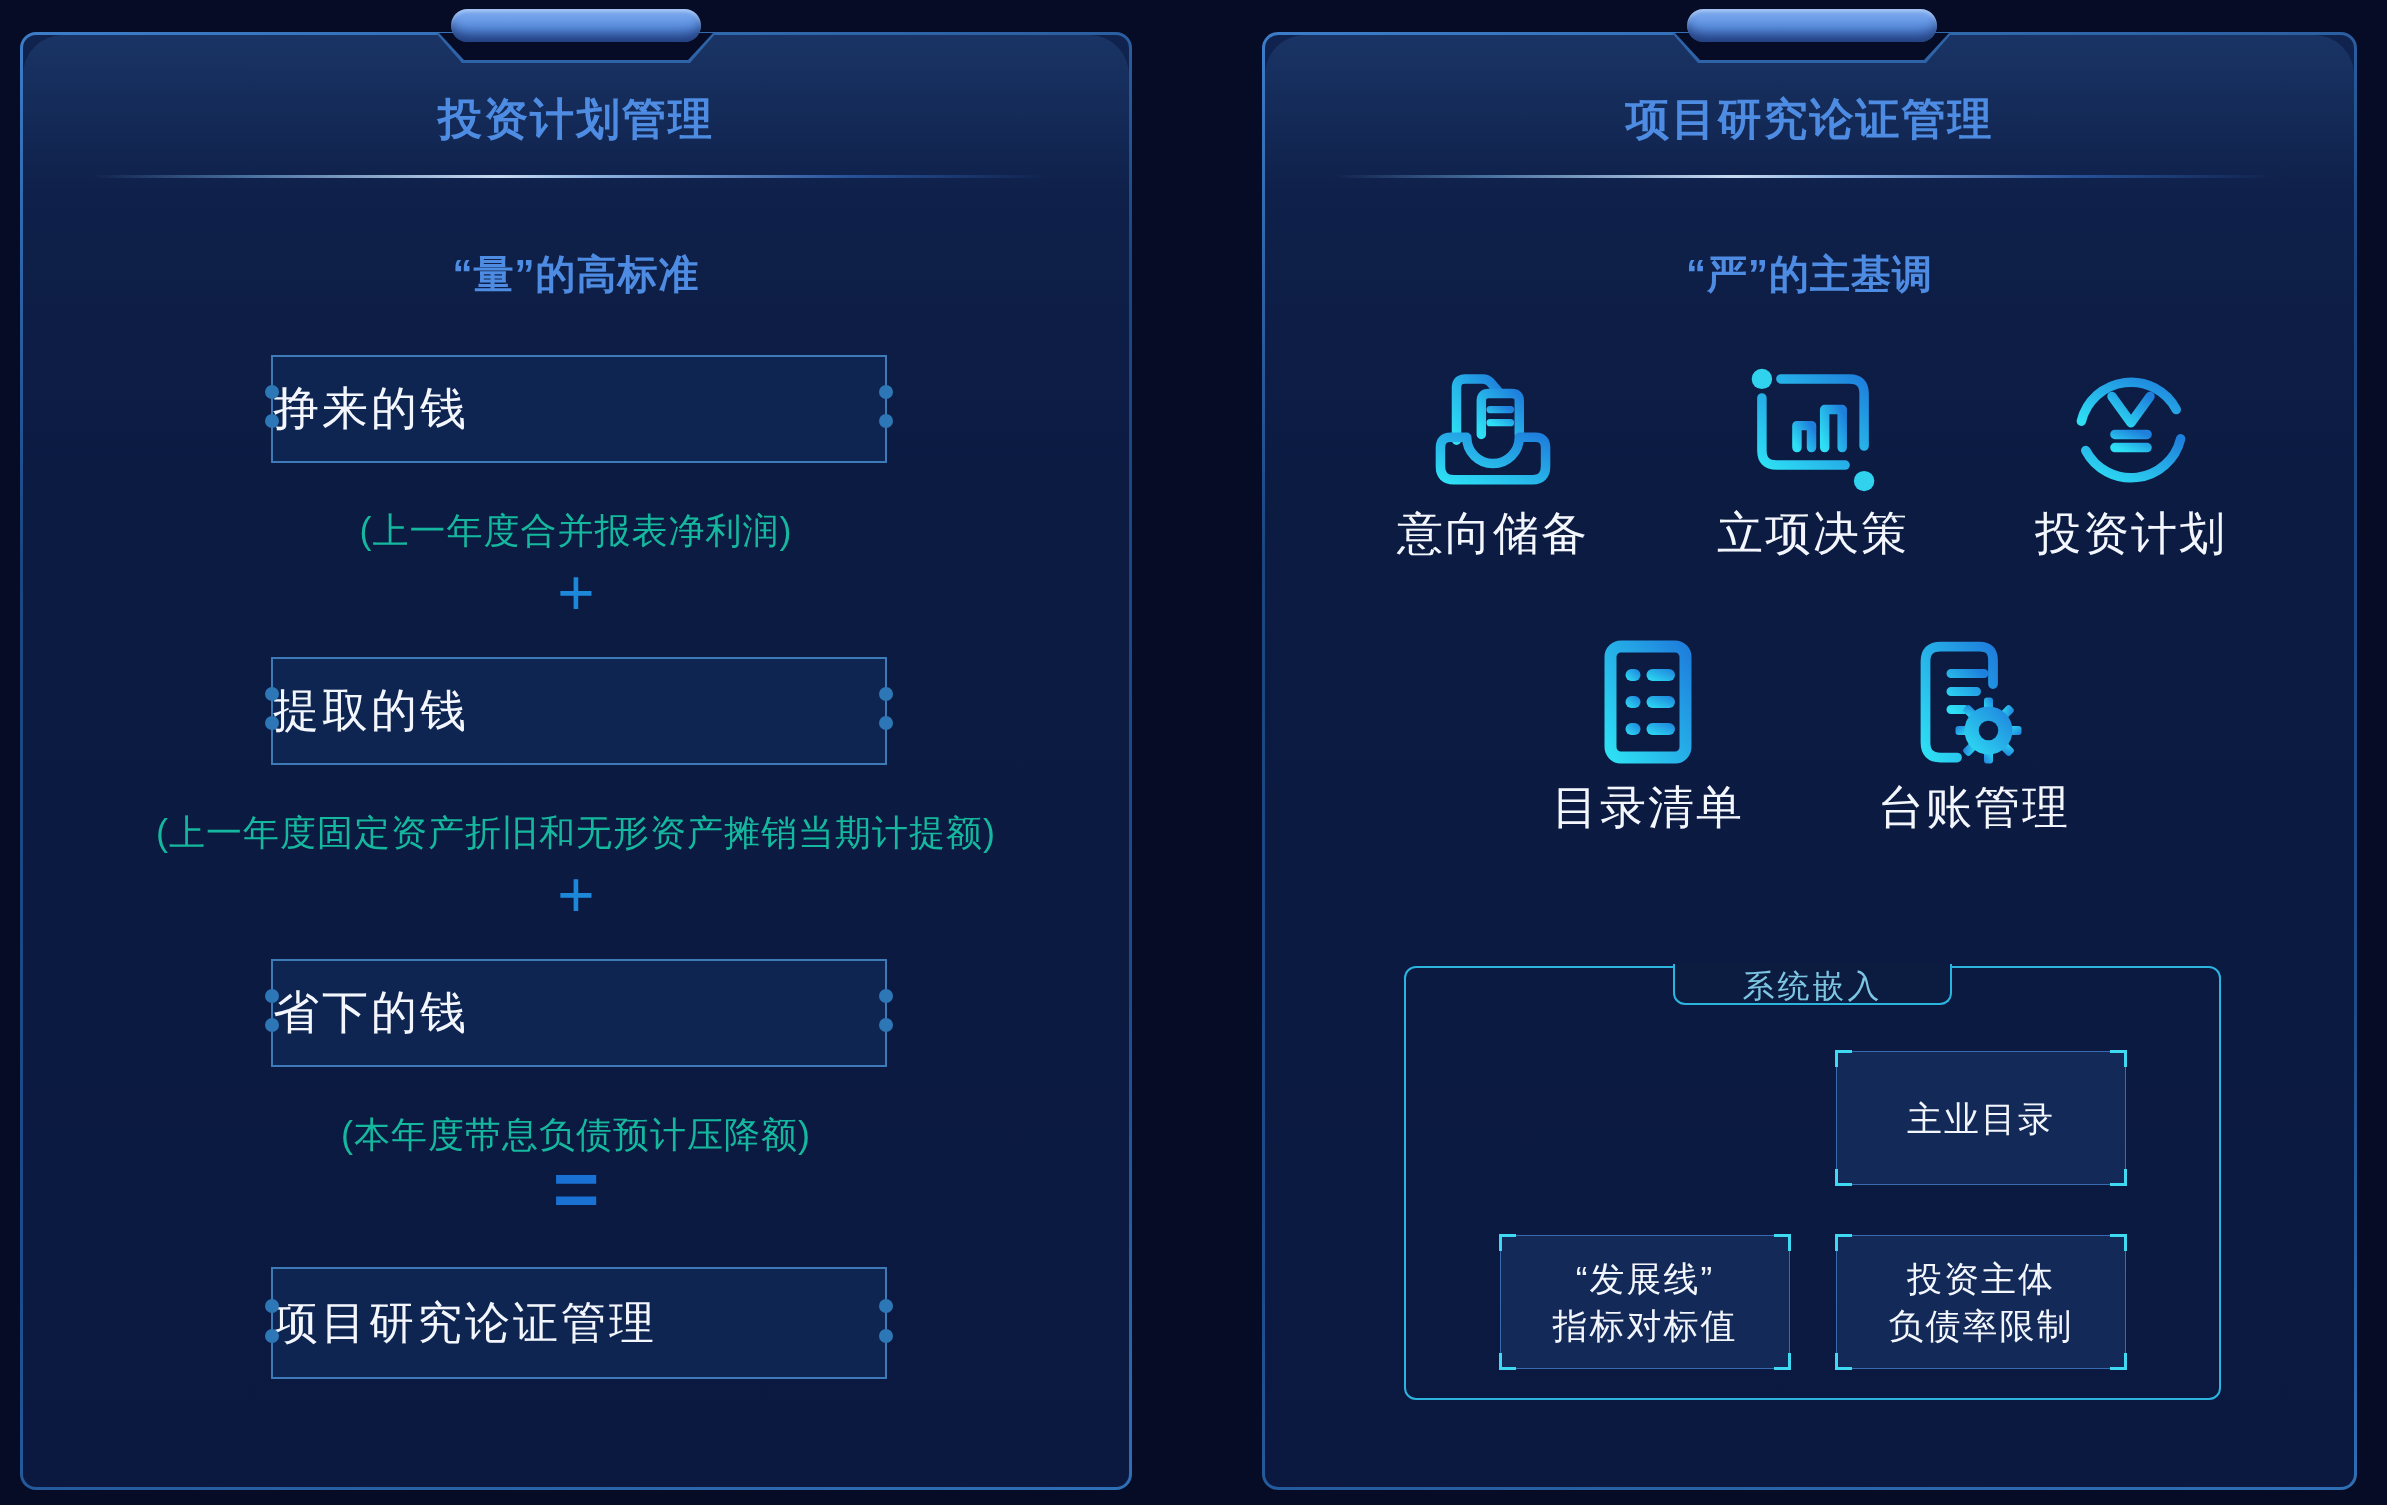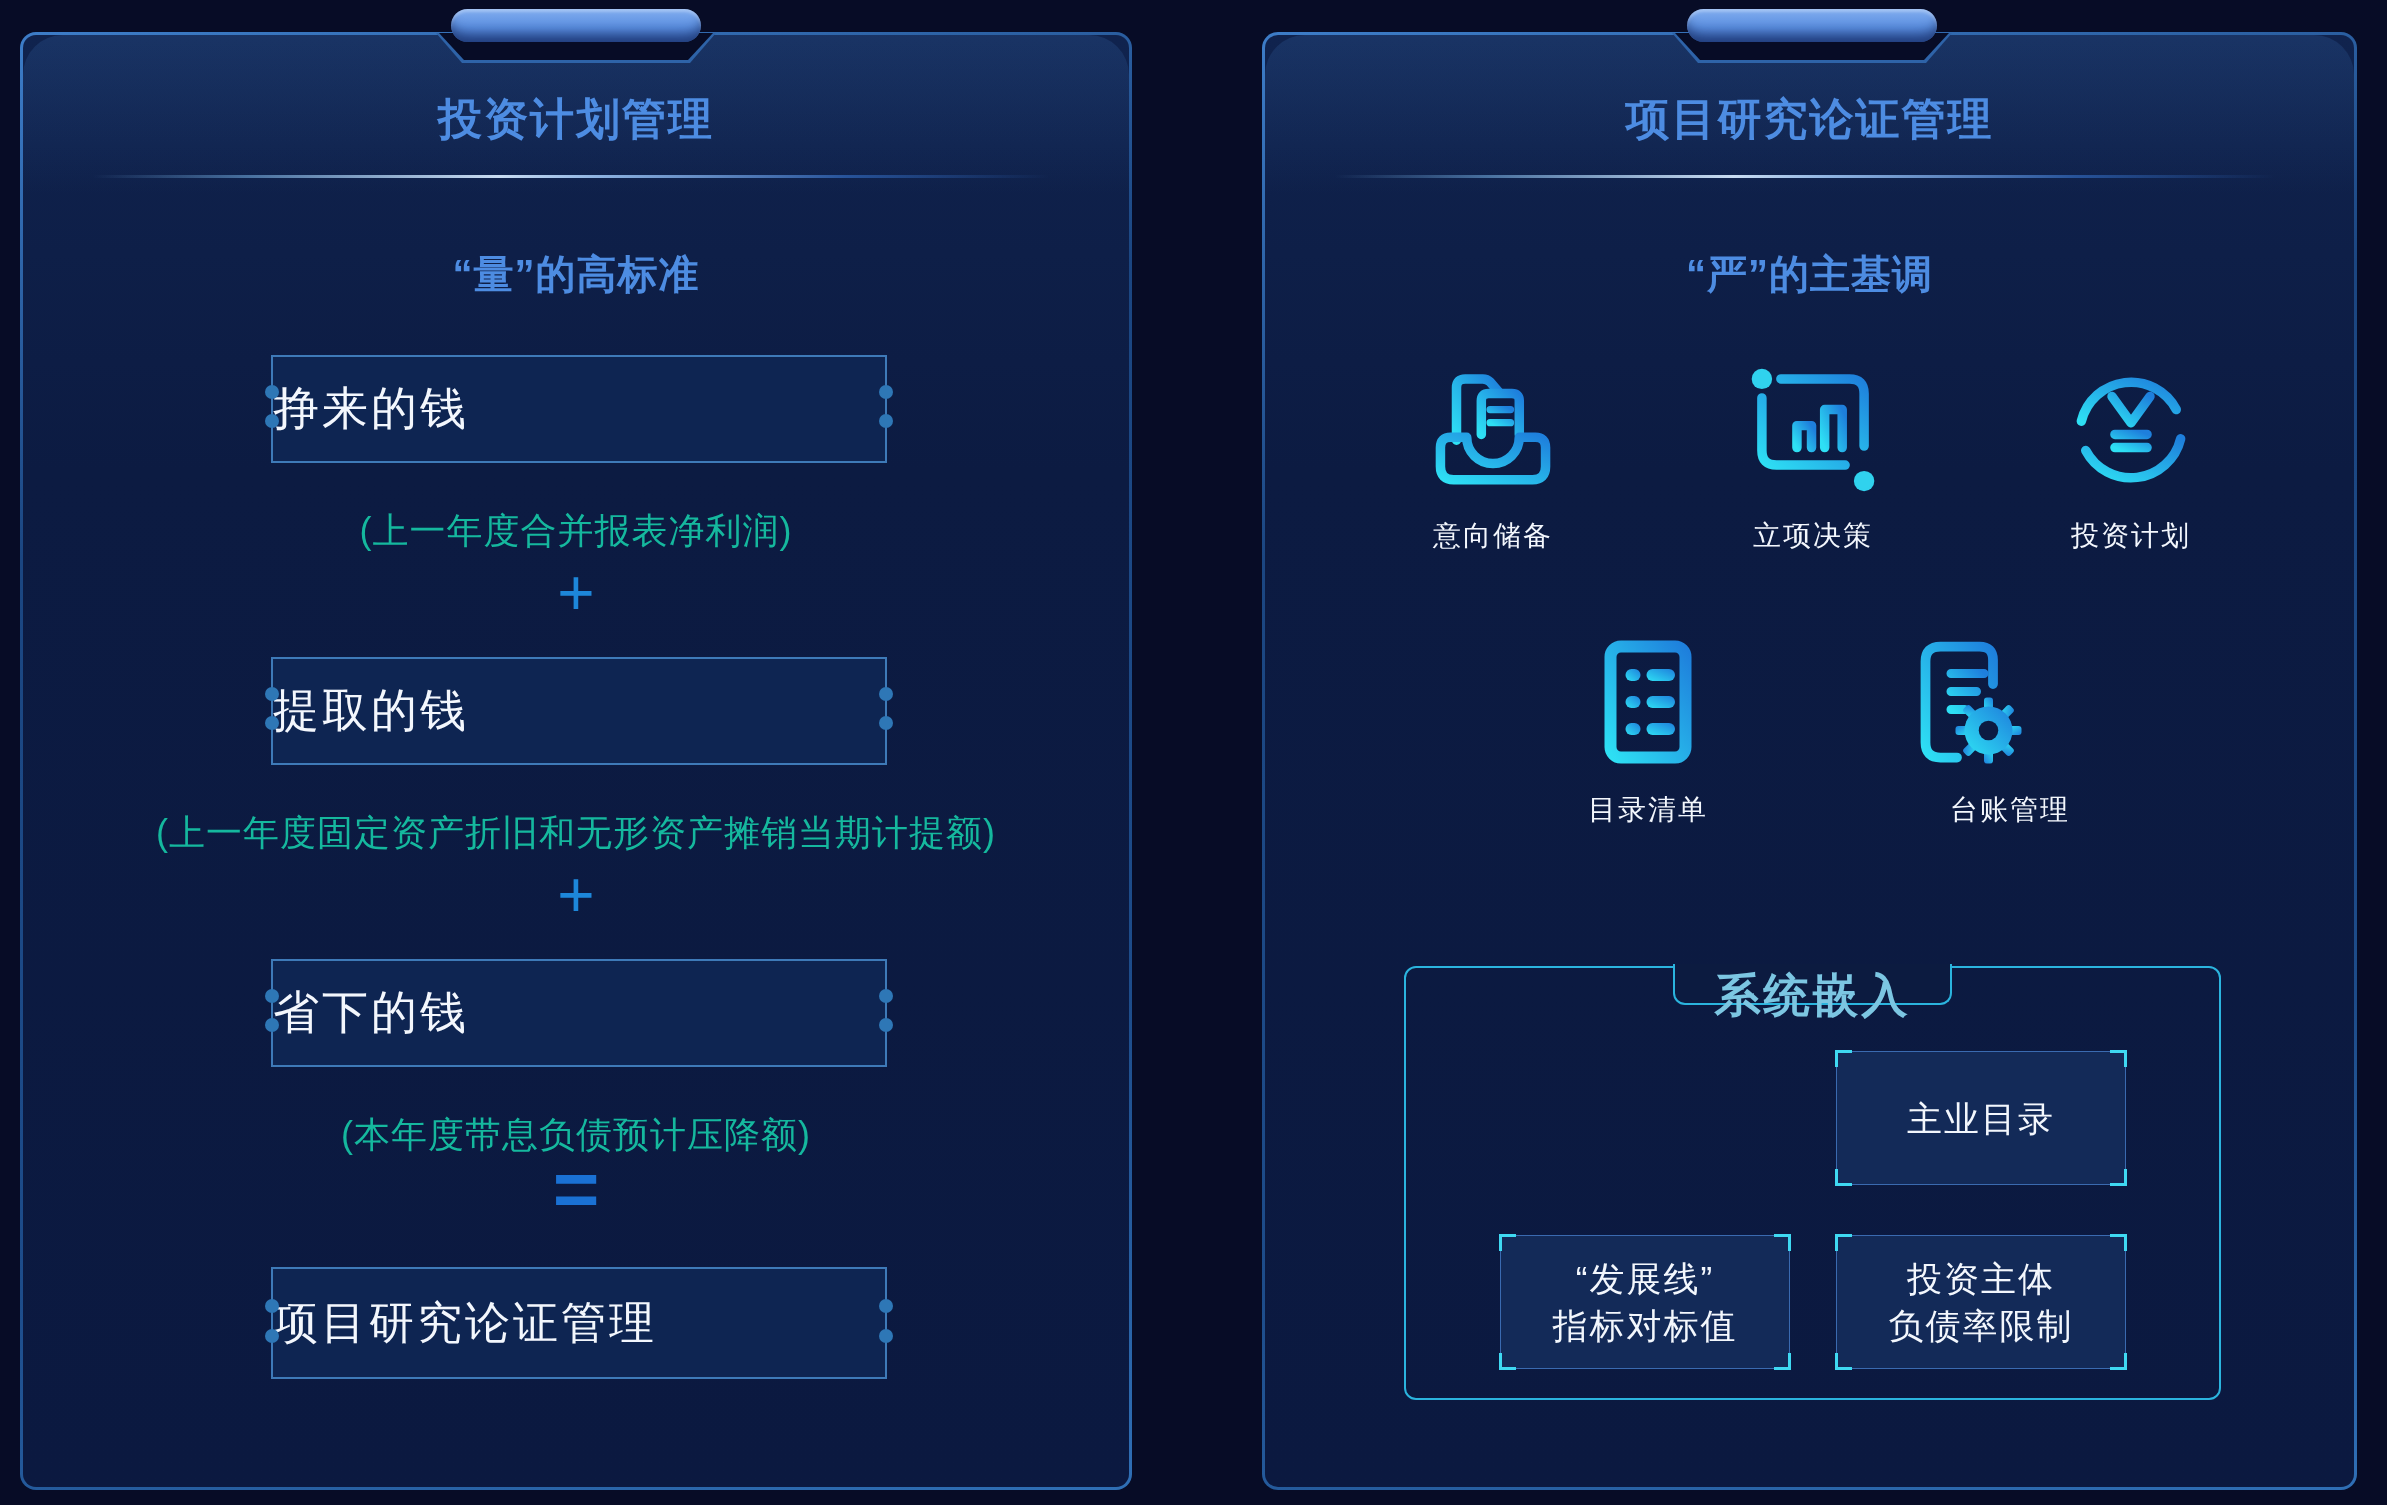--- a/index.html
+++ b/index.html
@@ -83,40 +83,40 @@
   .flow-op {
     position:absolute; left:0; width:100%; text-align:center;
     color:#1d87da; font-size:64px; font-weight:400; line-height:60px;
   }
   .op1 { top:528px; } .op2 { top:830px; }
   .op-eq { top:1124px; font-size:80px; font-weight:700; color:#1a71d4; }
 
   
   .feature { position:absolute; width:220px; text-align:center; }
   .feature svg { display:block; margin:0 auto; }
-  .feature figcaption { margin-top:14px; font-size:28px; color:#f3f7fd; letter-spacing:2px; }
+  .feature figcaption { font-size:46px; color:#f3f7fd; letter-spacing:2px; }
   .f1 { left:118px; top:322px; }
   .f2 { left:438px; top:322px; }
   .f3 { left:756px; top:322px; }
   .f4 { left:273px; top:592px; }
   .f5 { left:585px; top:592px;text-align:right; }
 
   
   .embed-box {
     position:absolute; left:139px; top:931px; width:817px; height:434px;
     border:2px solid #2bb4de; border-radius:12px;
   }
   .embed-notch {
     position:absolute; left:408px; top:929px; width:279px; height:41px;
     border-left:2px solid #2bb4de; border-right:2px solid #2bb4de; border-bottom:2px solid #2bb4de;
     border-radius:0 0 12px 12px; background:#0c1b40;
   }
   .embed-title {
     position:absolute; left:408px; top:930px; width:279px; text-align:center;
-    font-size:46px; color:#7cc6e2; letter-spacing:3px;font-weight:bold;
+    font-size:32px; color:#7cc6e2; letter-spacing:3px;
   }
   .sys-box {
     position:absolute; width:290px; height:134px;
     background:#132a58; border:1px solid #3a6ab0;
     display:flex; flex-direction:column; align-items:center; justify-content:center;
     font-size:35px; color:#f3f7fd; line-height:47px; letter-spacing:2px; text-align:center;
   }
   .sb1 { left:235px; top:1016px; }
   .sb2 { left:571px; top:1016px; }
   .sb3 { left:235px; top:1200px; }

